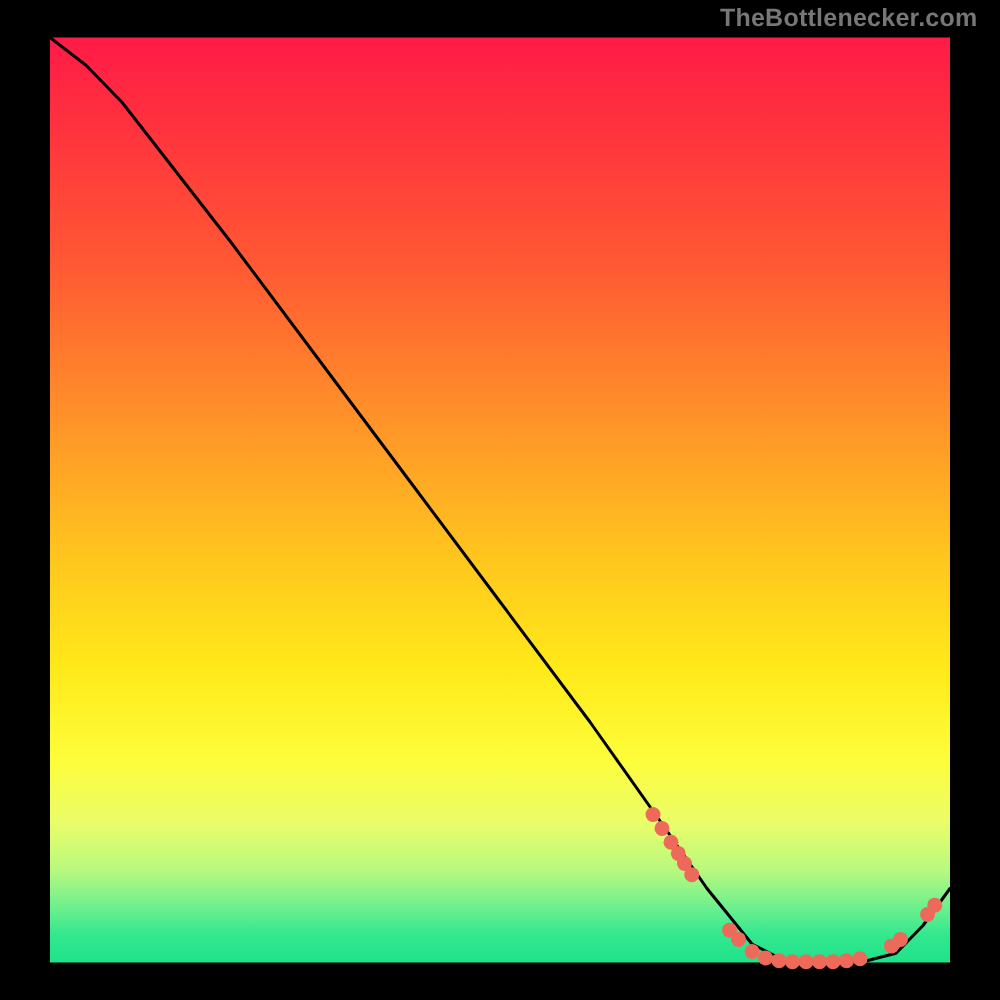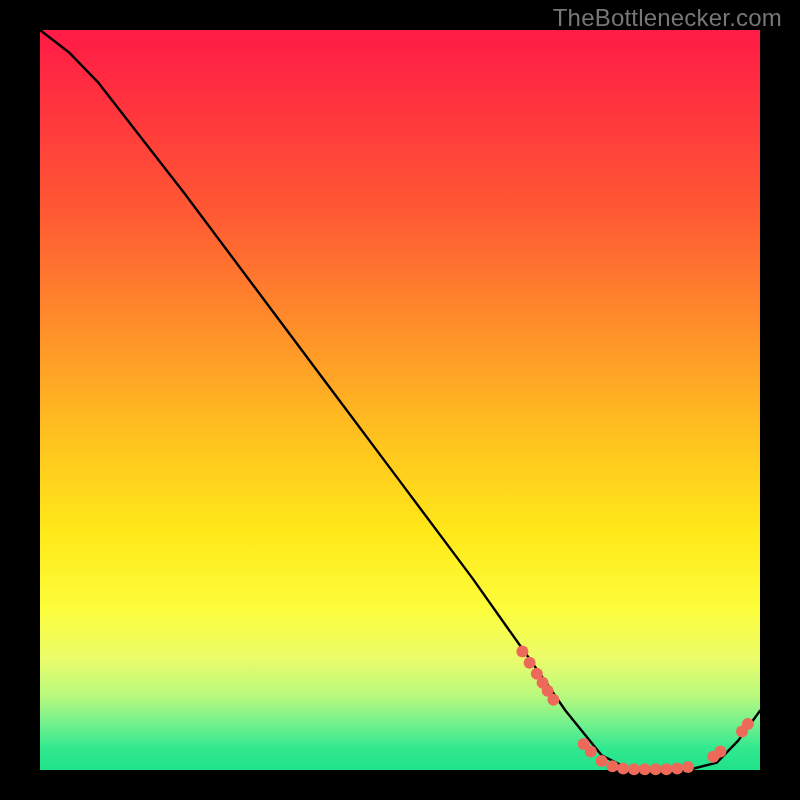--- a/index.html
+++ b/index.html
@@ -15,23 +15,23 @@
     position: relative;
     width: 800px;
     height: 800px;
     background: #000;
   }
   .attribution {
     position: absolute;
     top: 4px;
     right: 18px;
     color: #777;
-    font-size: 24px;
+    font-size: 20px;
     letter-spacing: 0.2px;
-    font-weight: 400;
+    font-weight: 700;
     text-align: right;
   }
   .plot-area {
     position: absolute;
     left: 40px;
     top: 30px;
     width: 720px;
     height: 740px;
   }
   

